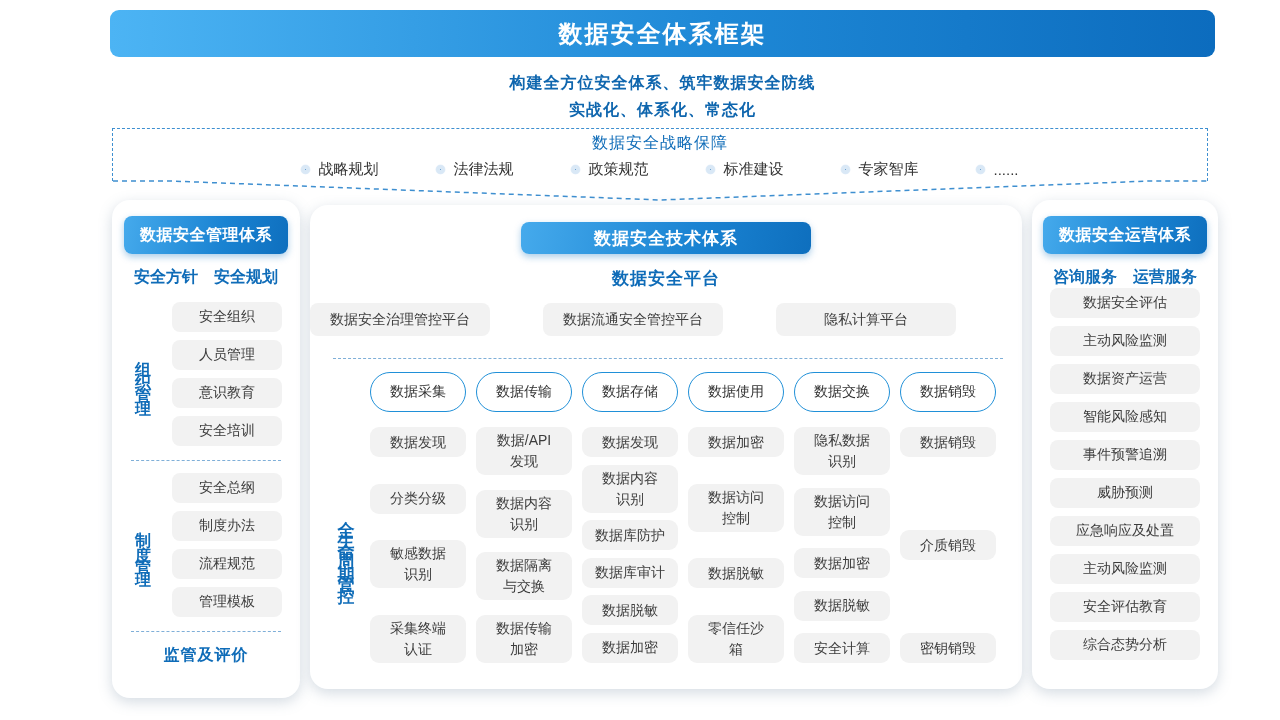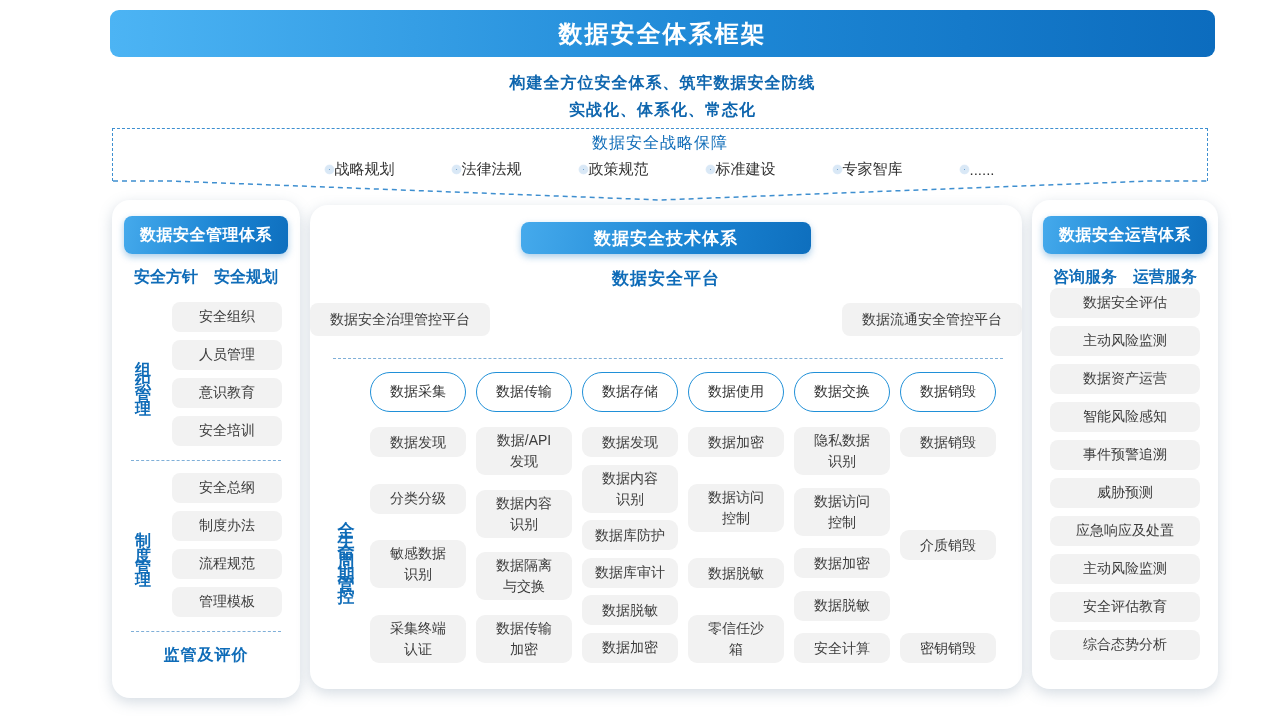--- a/index.html
+++ b/index.html
@@ -21,21 +21,21 @@
   }
   .sub1 { top:73px; } .sub2 { top:100px; }
 
   
   .strategy {
     position:absolute; left:112px; top:128px; width:1096px; height:53px;
     border:1.5px dashed #3e8fd0; border-bottom:none;
   }
   .strategy-title { text-align:center; margin-top:4px; color:#0f6cb8; font-size:16px; font-weight:normal; letter-spacing:1px; }
   .strategy-items { display:flex; justify-content:center; align-items:center; gap:58px; margin-top:6px; }
-  .s-item { display:flex; align-items:center; }
+  .s-item { display:flex; align-items:center; gap:8px; }
   .dot {
     width:9px; height:9px; border-radius:50%;
     background:#1467b0; border:4px solid #d9e8f6; background-clip:padding-box;
     box-shadow:0 0 0 0.5px #e8f1fa;
   }
   .s-label { color:#333333; font-size:15px; }
   .strategy-arrow { position:absolute; left:112px; top:180px; width:1096px; height:24px; }
 
   
   .card {
@@ -72,21 +72,21 @@
 
   
   .mid-btn {
     margin:17px auto 0; width:290px; height:32px; border-radius:8px;
     background:linear-gradient(100deg,#45aaec 0%,#1a83d2 60%,#0e6fbe 100%);
     display:flex; align-items:center; justify-content:center;
     color:#ffffff; font-size:17px; font-weight:bold; letter-spacing:1px;
     box-shadow:0 3px 7px rgba(14,111,190,0.35);
   }
   .platform-title { margin-top:13px; text-align:center; color:#0f6cb8; font-size:17px; font-weight:bold; letter-spacing:1px; }
-  .platform-row { display:flex; justify-content:space-between; gap:53px; margin-top:13px; }
+  .platform-row { display:flex; justify-content:flex-start; gap:53px; margin-top:13px; }
   .platform-box {
     width:180px; height:33px; background:#f2f2f2; border-radius:8px;
     display:flex; align-items:center; justify-content:center;
     color:#3d3d3d; font-size:14px;
   }
   .mid-divider { border-top:1.5px dashed #7fafd8; width:670px; margin:22px 0 0 23px; }
 
   .stage-grid {
     margin:13px 0 0 22px;
     display:grid; grid-template-columns:28px repeat(6,96px);
@@ -192,20 +192,21 @@
     <div class="panel-foot">监管及评价</div>
   </div>
 
   <div class="card card-mid">
     <div class="mid-btn">数据安全技术体系</div>
     <div class="platform-title">数据安全平台</div>
 
     <div class="platform-row">
       <div class="platform-box">数据安全治理管控平台</div>
       <div class="platform-box">数据流通安全管控平台</div>
+      <div class="platform-box">隐私计算平台</div>
     </div>
 
     <div class="mid-divider"></div>
 
     <div class="stage-grid">
 
       <div></div>
       <div class="pill">数据采集</div>
       <div class="pill">数据传输</div>
       <div class="pill">数据存储</div>

